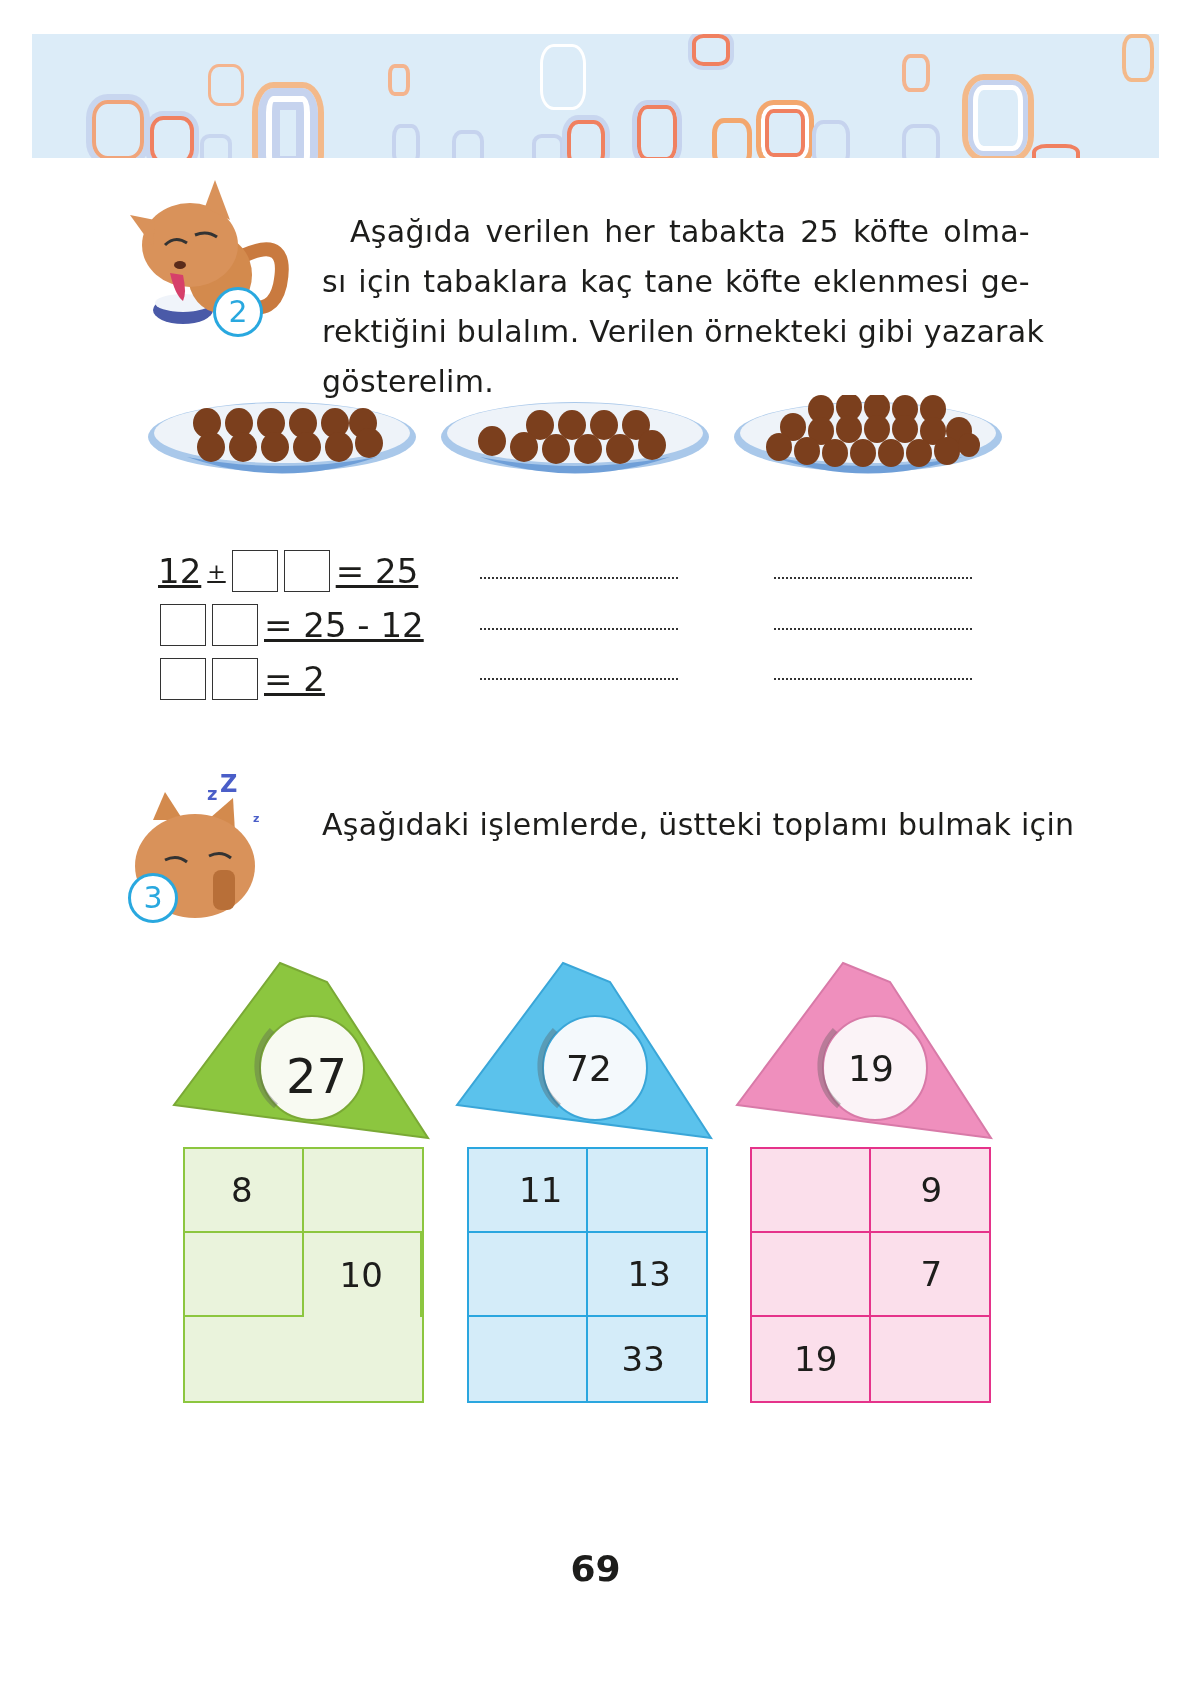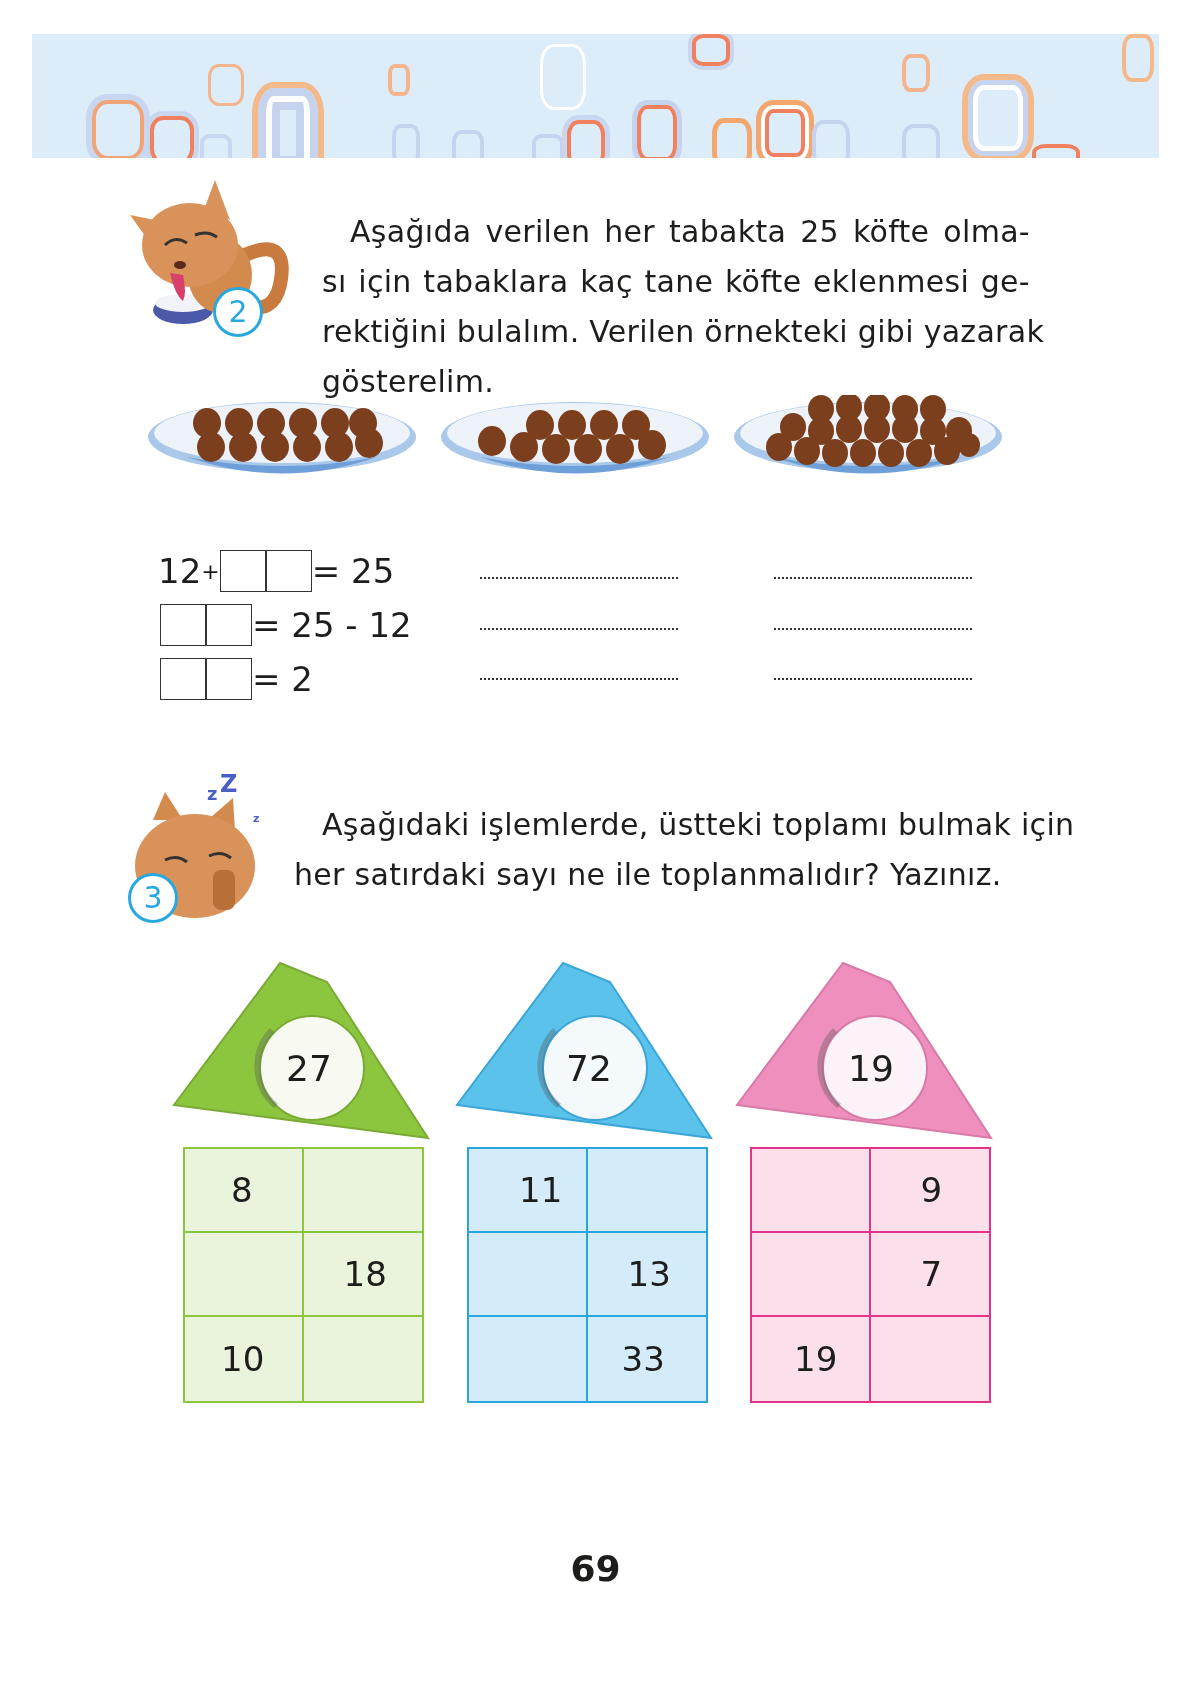--- a/index.html
+++ b/index.html
@@ -10,21 +10,21 @@
   .banner .sq { position:absolute; border-radius:30%; }
   .cat { position:absolute; }
   .num-badge { position:absolute; width:44px; height:44px; border-radius:50%;
                border:3px solid #29a8df; background:#fff; color:#29a8df;
                font-size:30px; line-height:44px; text-align:center; }
   .para { position:absolute; font-size:30px; line-height:50px; text-align:justify;
           letter-spacing:0.3px; }
   .para .line { display:block; text-align-last:justify; white-space:nowrap; }
   .para .line.last { text-align-last:left; }
   .plate { position:absolute; width:270px; height:90px; }
-  .eq { position:absolute; font-size:34px; display:flex; align-items:center; gap:0; }
+  .eq { position:absolute; font-size:34px; display:flex; align-items:center; gap:6px;text-decoration:underline; }
   .box { width:44px; height:40px; border:1.5px solid #333; background:#fff; display:inline-block; }
   .small { font-size:22px; }
   .dots { position:absolute; width:198px; border-bottom:2.5px dotted #333; height:0; }
   .tri { position:absolute; }
   .grid { position:absolute; display:grid; grid-template-columns:1fr 1fr; grid-template-rows:repeat(3,1fr); }
   .grid .cell { font-size:34px; display:flex; align-items:center; }
   .pagenum { position:absolute; left:0; width:1191px; top:1548px; text-align:center;
              font-size:36px; font-weight:bold; }
 </style>
 </head>
@@ -176,34 +176,32 @@
     <polygon points="85,48 108,28 110,62" fill="#d38a4d"></polygon>
     <ellipse cx="70" cy="96" rx="60" ry="52" fill="#d9925a"></ellipse>
     <path d="M40 90 Q52 84 62 92" stroke="#333" stroke-width="3" fill="none"></path>
     <path d="M84 86 Q96 80 106 88" stroke="#333" stroke-width="3" fill="none"></path>
     <rect x="88" y="100" width="22" height="40" rx="8" fill="#b86f38"></rect>
   </svg>
   <div class="num-badge" style="left:128px;top:873px;">3</div>
 
   <div class="para" style="left:294px;top:800px;width:740px;">
     <span class="line" style="padding-left:28px;">Aşağıdaki işlemlerde, üstteki toplamı bulmak için</span>
-    <span class="line last">her satırdaki sayı ne ile toplanmalıdır? Yazınız.</span>
   </div>
 
   <svg class="tri" style="left:172px;top:960px;" width="260" height="185" viewBox="0 0 260 185">
     <polygon points="108,3 155,22 256,178 2,145" fill="#8cc63f" stroke="#7aa935" stroke-width="2"></polygon>
     <circle cx="140" cy="108" r="52" fill="#f8faf2" stroke="#7aa935" stroke-width="2"></circle>
     <path d="M100 70 A52 52 0 0 0 104 146" stroke="#555" stroke-width="6" fill="none" opacity="0.35"></path>
   </svg>
-  <div style="position:absolute;left:286px;top:1048px;font-size:36px;">27</div>
+  <div style="position:absolute;left:286px;top:1048px;font-size:48px;">27</div>
   <div class="grid" style="left:183px;top:1147px;width:237px;height:252px;background:#eaf3dc;border:2px solid #8cc63f;">
     <div class="cell" style="border-right:2px solid #8cc63f;border-bottom:2px solid #8cc63f;padding-left:46px;">8</div>
     <div class="cell" style="border-bottom:2px solid #8cc63f;padding-left:40px;"></div>
     <div class="cell" style="border-right:2px solid #8cc63f;border-bottom:2px solid #8cc63f;padding-left:36px;"></div>
-    <div class="cell" style="border-bottom:2px solid #8cc63f;padding-left:40px;">18</div>
     <div class="cell" style="border-right:2px solid #8cc63f;padding-left:36px;">10</div>
     <div class="cell" style="padding-left:40px;"></div>
   </div>
 
   <svg class="tri" style="left:455px;top:960px;" width="260" height="185" viewBox="0 0 260 185">
     <polygon points="108,3 155,22 256,178 2,145" fill="#5bc2ec" stroke="#3aa6d8" stroke-width="2"></polygon>
     <circle cx="140" cy="108" r="52" fill="#f4f9fc" stroke="#3aa6d8" stroke-width="2"></circle>
     <path d="M100 70 A52 52 0 0 0 104 146" stroke="#555" stroke-width="6" fill="none" opacity="0.35"></path>
   </svg>
   <div style="position:absolute;left:566px;top:1048px;font-size:36px;">72</div>

